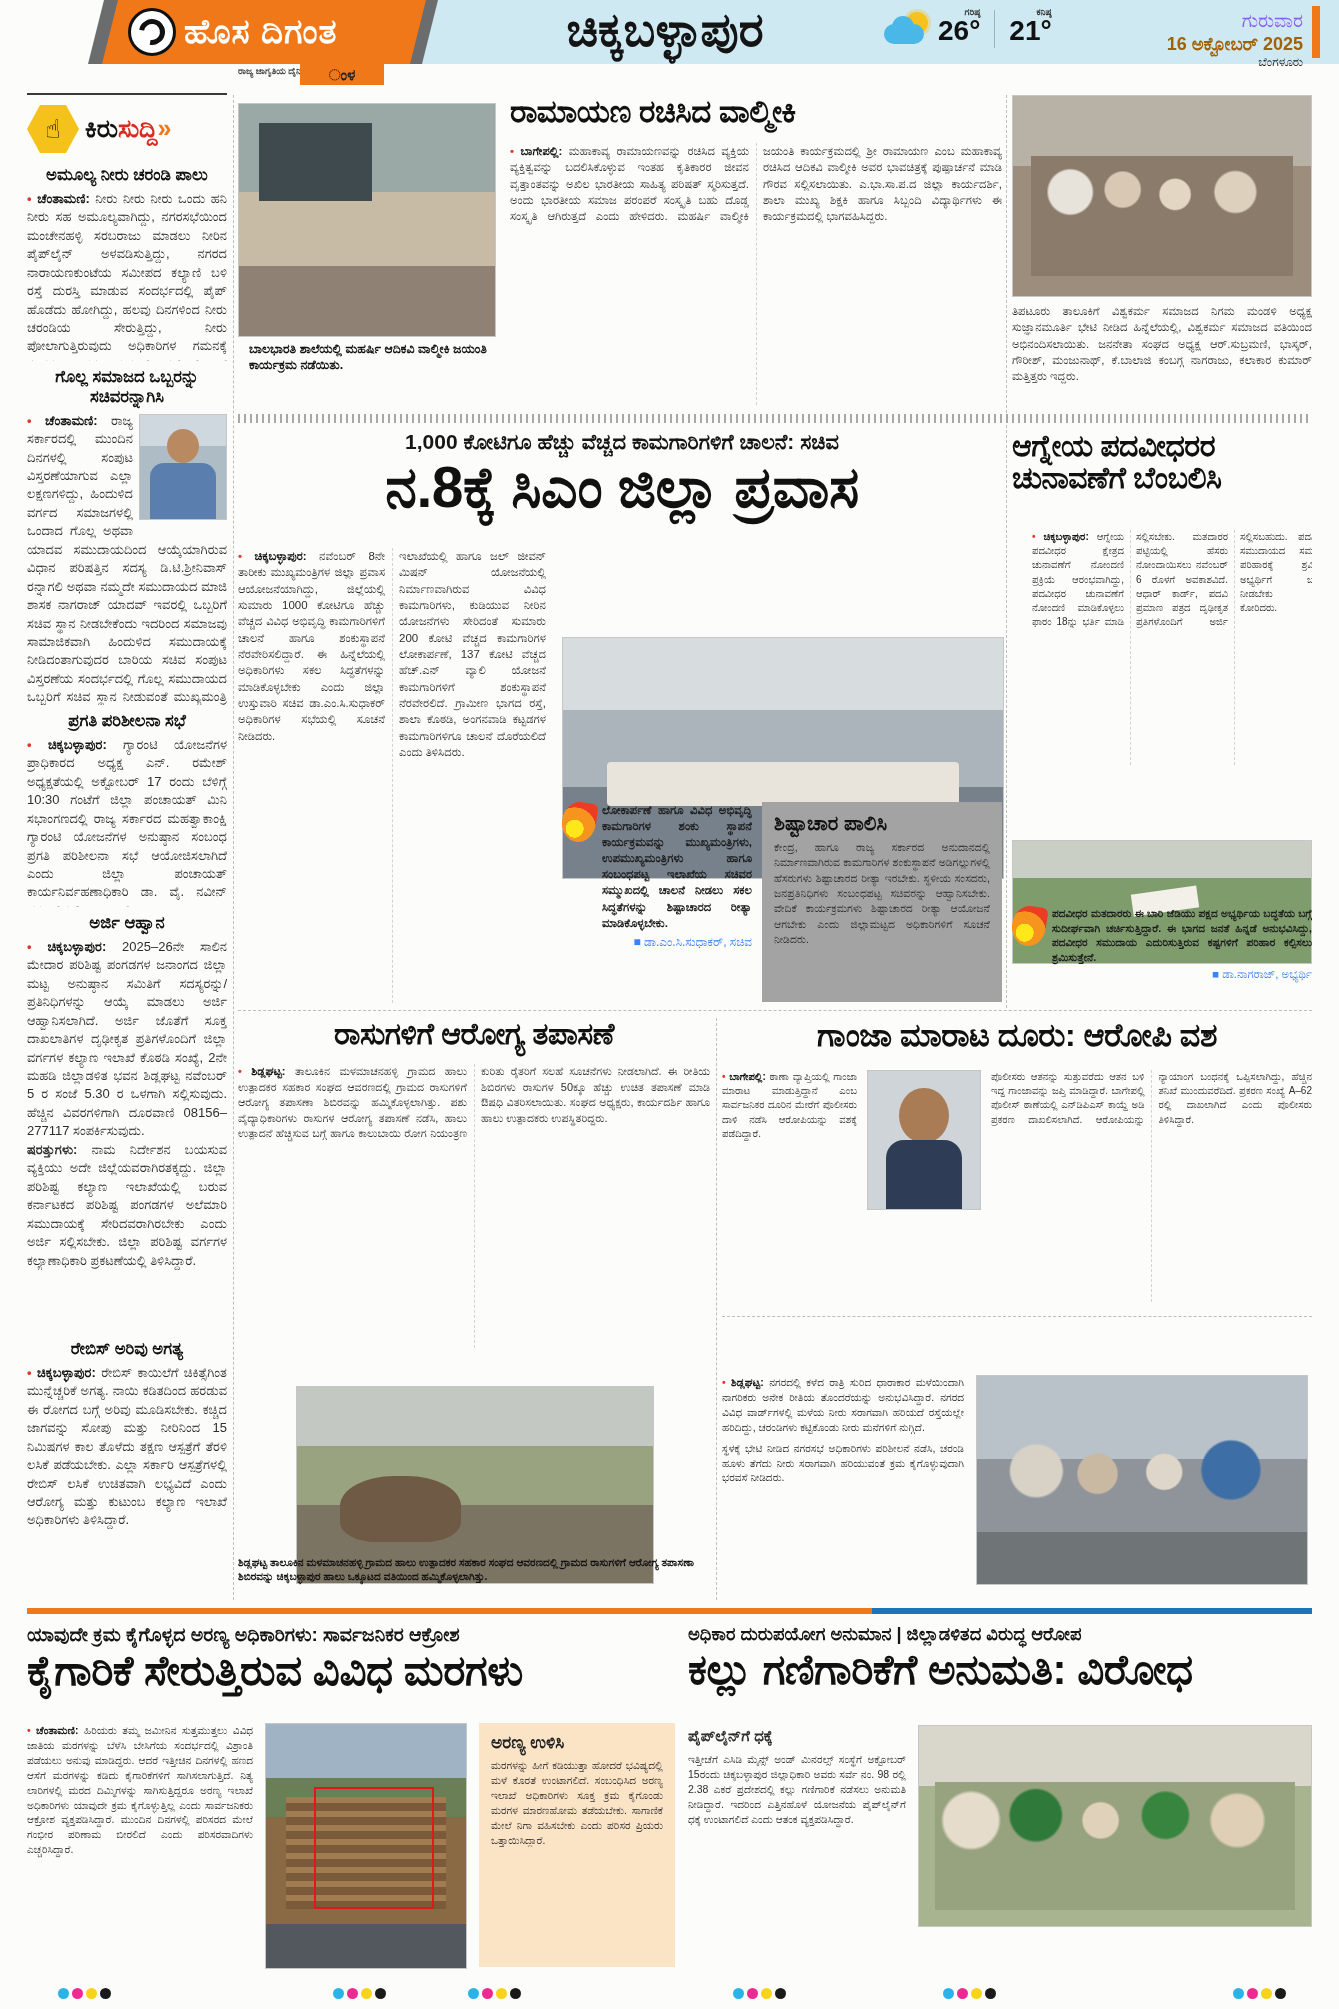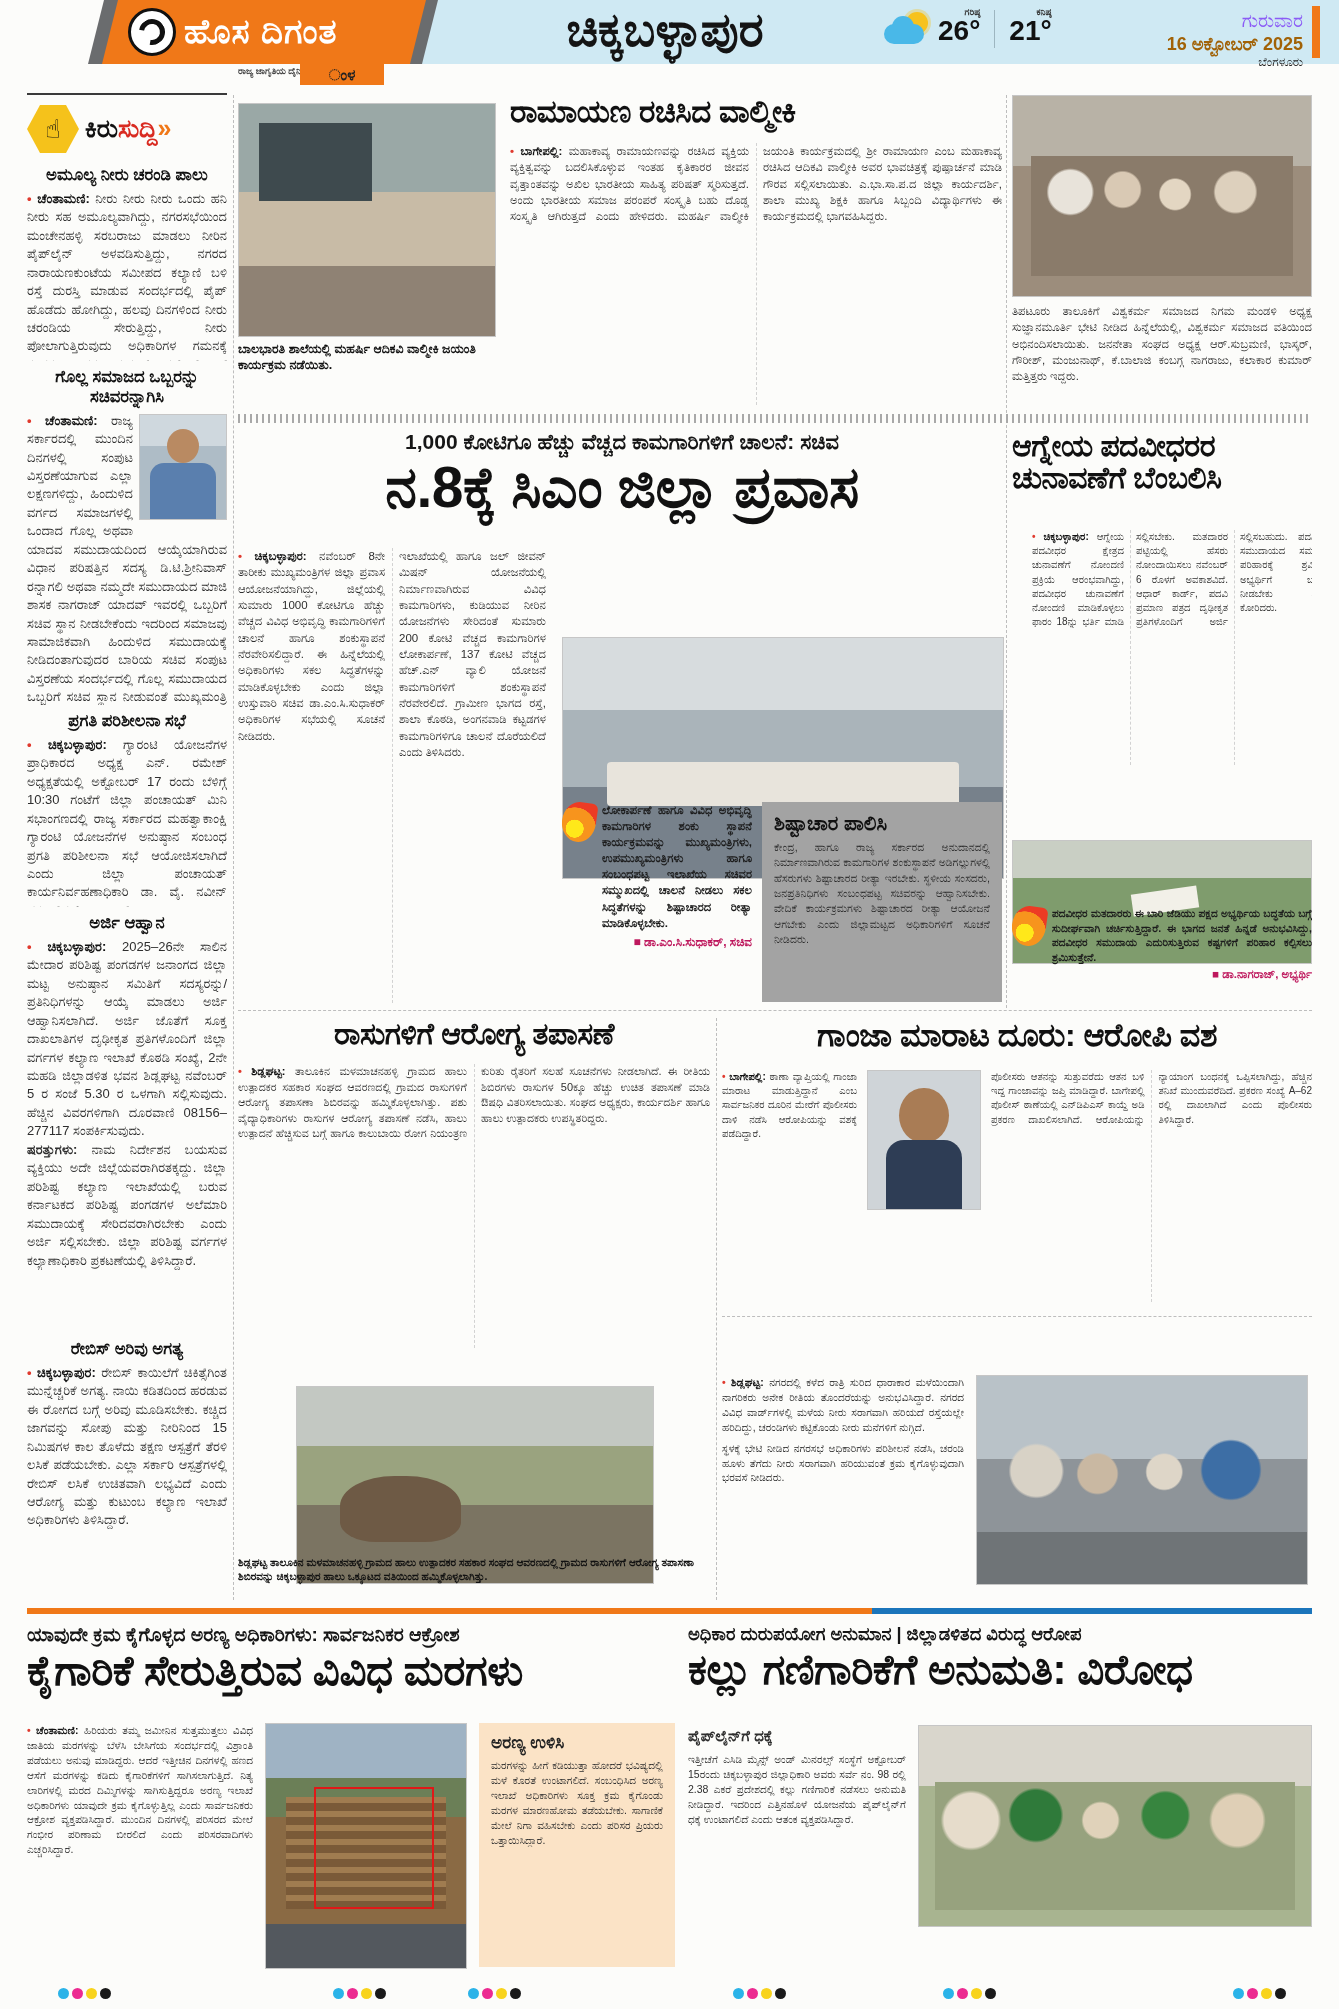--- a/index.html
+++ b/index.html
@@ -50,21 +50,21 @@
   
   .jtxt{font-size:11.5px;line-height:1.42;text-align:justify;color:#2e2e2e;overflow:hidden;}
   .jtxt p{margin-bottom:6px;}
   .cols2{column-count:2;column-gap:14px;column-rule:1px dashed #d2d2d2;}
   .cols3{column-count:3;column-gap:12px;column-rule:1px dashed #d2d2d2;}
   .dl{font-weight:bold;color:#111;}
   .dl::before{content:"• ";color:#e03a2e;font-weight:900;}
   .kicker{font-weight:900;color:#161616;line-height:1.1;}
   .headline{font-weight:900;color:#111;line-height:1.08;letter-spacing:-.5px;}
   .caption{font-weight:bold;color:#111;line-height:1.3;}
-  .byline{font-weight:700;color:#be185d;}
+  .byline{font-weight:400;color:#3b82f6;}
 
   
   .kscol{left:27px;top:93px;width:200px;height:1507px;border-top:2px solid #3a3a3a;overflow:hidden;}
   .ks-head{display:flex;align-items:center;gap:6px;padding:10px 0 6px;}
   .hex{width:52px;height:48px;background:#f5c21b;clip-path:polygon(25% 0,75% 0,100% 50%,75% 100%,25% 100%,0 50%);
        display:flex;align-items:center;justify-content:center;font-size:26px;color:#111;}
   .ks-title{font-size:25px;font-weight:900;color:#111;}
   .ks-title .red{color:#d92b21;}
   .ks-title .chev{color:#f07818;font-weight:900;}
   .ks-item{overflow:hidden;padding-top:6px;}
@@ -214,21 +214,21 @@
 
     <div class="ks-item" style="height:280px;">
       <h3>ರೇಬಿಸ್ ಅರಿವು ಅಗತ್ಯ</h3>
       <div class="jtxt"><span class="dl">ಚಿಕ್ಕಬಳ್ಳಾಪುರ:</span>
         <span>ರೇಬಿಸ್ ಕಾಯಿಲೆಗೆ ಚಿಕಿತ್ಸೆಗಿಂತ ಮುನ್ನೆಚ್ಚರಿಕೆ ಅಗತ್ಯ. ನಾಯಿ ಕಡಿತದಿಂದ ಹರಡುವ ಈ ರೋಗದ ಬಗ್ಗೆ ಅರಿವು ಮೂಡಿಸಬೇಕು. ಕಚ್ಚಿದ ಜಾಗವನ್ನು ಸೋಪು ಮತ್ತು ನೀರಿನಿಂದ 15 ನಿಮಿಷಗಳ ಕಾಲ ತೊಳೆದು ತಕ್ಷಣ ಆಸ್ಪತ್ರೆಗೆ ತೆರಳಿ ಲಸಿಕೆ ಪಡೆಯಬೇಕು. ಎಲ್ಲಾ ಸರ್ಕಾರಿ ಆಸ್ಪತ್ರೆಗಳಲ್ಲಿ ರೇಬಿಸ್ ಲಸಿಕೆ ಉಚಿತವಾಗಿ ಲಭ್ಯವಿದೆ ಎಂದು ಆರೋಗ್ಯ ಮತ್ತು ಕುಟುಂಬ ಕಲ್ಯಾಣ ಇಲಾಖೆ ಅಧಿಕಾರಿಗಳು ತಿಳಿಸಿದ್ದಾರೆ.</span></div>
     </div>
   </div>
 
   <div class="abs" style="left:238px;top:95px;width:764px;height:315px;overflow:hidden;">
     <div class="photo ph-class abs" style="left:0;top:8px;width:256px;height:232px;"></div>
-    <div class="abs caption" style="left:0;top:246px;width:256px;font-size:12.5px;">ಬಾಲಭಾರತಿ ಶಾಲೆಯಲ್ಲಿ ಮಹರ್ಷಿ ಆದಿಕವಿ ವಾಲ್ಮೀಕಿ ಜಯಂತಿ ಕಾರ್ಯಕ್ರಮ ನಡೆಯಿತು.</div>
+    <div class="abs caption" style="left:11px;top:246px;width:256px;font-size:12.5px;">ಬಾಲಭಾರತಿ ಶಾಲೆಯಲ್ಲಿ ಮಹರ್ಷಿ ಆದಿಕವಿ ವಾಲ್ಮೀಕಿ ಜಯಂತಿ ಕಾರ್ಯಕ್ರಮ ನಡೆಯಿತು.</div>
     <h2 class="headline abs" style="left:272px;top:0;width:492px;font-size:31px;">ರಾಮಾಯಣ ರಚಿಸಿದ ವಾಲ್ಮೀಕಿ</h2>
     <div class="jtxt cols2 abs" style="left:272px;top:48px;width:492px;height:262px;">
       <span class="dl">ಬಾಗೇಪಲ್ಲಿ:</span>
       <span>ಮಹಾಕಾವ್ಯ ರಾಮಾಯಣವನ್ನು ರಚಿಸಿದ ವ್ಯಕ್ತಿಯ ವ್ಯಕ್ತಿತ್ವವನ್ನು ಬದಲಿಸಿಕೊಳ್ಳುವ ಇಂತಹ ಕೃತಿಕಾರರ ಜೀವನ ವೃತ್ತಾಂತವನ್ನು ಅಖಿಲ ಭಾರತೀಯ ಸಾಹಿತ್ಯ ಪರಿಷತ್ ಸ್ಮರಿಸುತ್ತದೆ. ಅಂದು ಭಾರತೀಯ ಸಮಾಜ ಪರಂಪರೆ ಸಂಸ್ಕೃತಿ ಬಹು ದೊಡ್ಡ ಸಂಸ್ಕೃತಿ ಆಗಿರುತ್ತದೆ ಎಂದು ಹೇಳಿದರು. ಮಹರ್ಷಿ ವಾಲ್ಮೀಕಿ ಜಯಂತಿ ಕಾರ್ಯಕ್ರಮದಲ್ಲಿ ಶ್ರೀ ರಾಮಾಯಣ ಎಂಬ ಮಹಾಕಾವ್ಯ ರಚಿಸಿದ ಆದಿಕವಿ ವಾಲ್ಮೀಕಿ ಅವರ ಭಾವಚಿತ್ರಕ್ಕೆ ಪುಷ್ಪಾರ್ಚನೆ ಮಾಡಿ ಗೌರವ ಸಲ್ಲಿಸಲಾಯಿತು. ಎ.ಭಾ.ಸಾ.ಪ.ದ ಜಿಲ್ಲಾ ಕಾರ್ಯದರ್ಶಿ, ಶಾಲಾ ಮುಖ್ಯ ಶಿಕ್ಷಕಿ ಹಾಗೂ ಸಿಬ್ಬಂದಿ ವಿದ್ಯಾರ್ಥಿಗಳು ಈ ಕಾರ್ಯಕ್ರಮದಲ್ಲಿ ಭಾಗವಹಿಸಿದ್ದರು.</span>
     </div>
   </div>
 
   <div class="abs" style="left:1012px;top:95px;width:300px;height:318px;overflow:hidden;">
     <div class="photo ph-group" style="width:298px;height:200px;"></div>
     <div class="jtxt" style="margin-top:6px;height:106px;font-size:11.5px;">ತಿಪಟೂರು ತಾಲೂಕಿಗೆ ವಿಶ್ವಕರ್ಮ ಸಮಾಜದ ನಿಗಮ ಮಂಡಳಿ ಅಧ್ಯಕ್ಷ ಸುಜ್ಞಾನಮೂರ್ತಿ ಭೇಟಿ ನೀಡಿದ ಹಿನ್ನೆಲೆಯಲ್ಲಿ, ವಿಶ್ವಕರ್ಮ ಸಮಾಜದ ವತಿಯಿಂದ ಅಭಿನಂದಿಸಲಾಯಿತು. ಜನನೇತಾ ಸಂಘದ ಅಧ್ಯಕ್ಷ ಆರ್.ಸುಬ್ರಮಣಿ, ಭಾಸ್ಕರ್, ಗೌರೀಶ್, ಮಂಜುನಾಥ್, ಕೆ.ಬಾಲಾಜಿ ಕಂಬಗ್ಗ ನಾಗರಾಜು, ಕಲಾಕಾರ ಕುಮಾರ್ ಮತ್ತಿತ್ತರು ಇದ್ದರು.</div>

